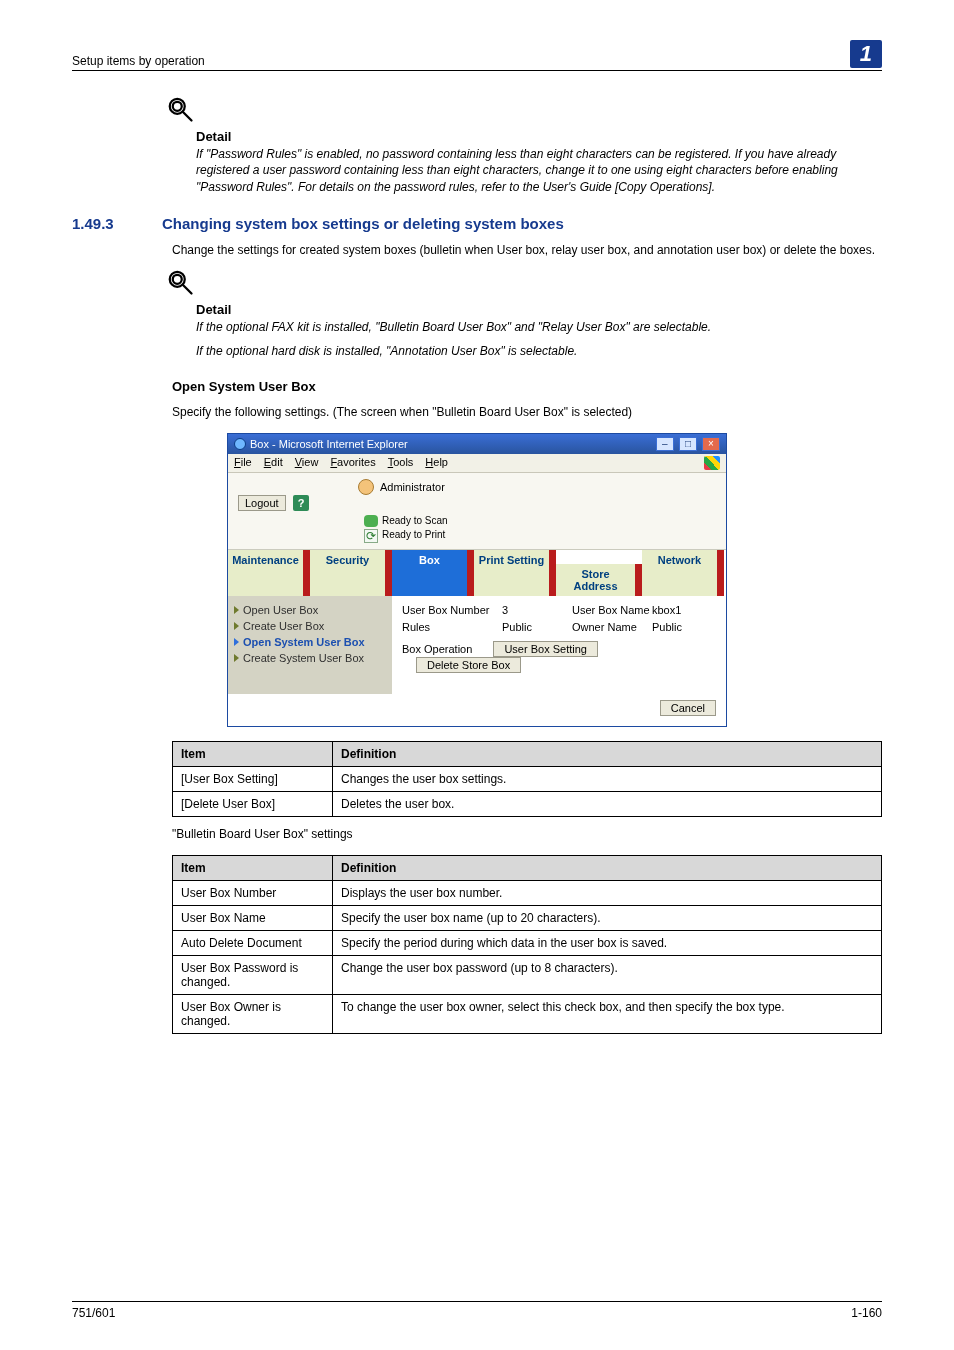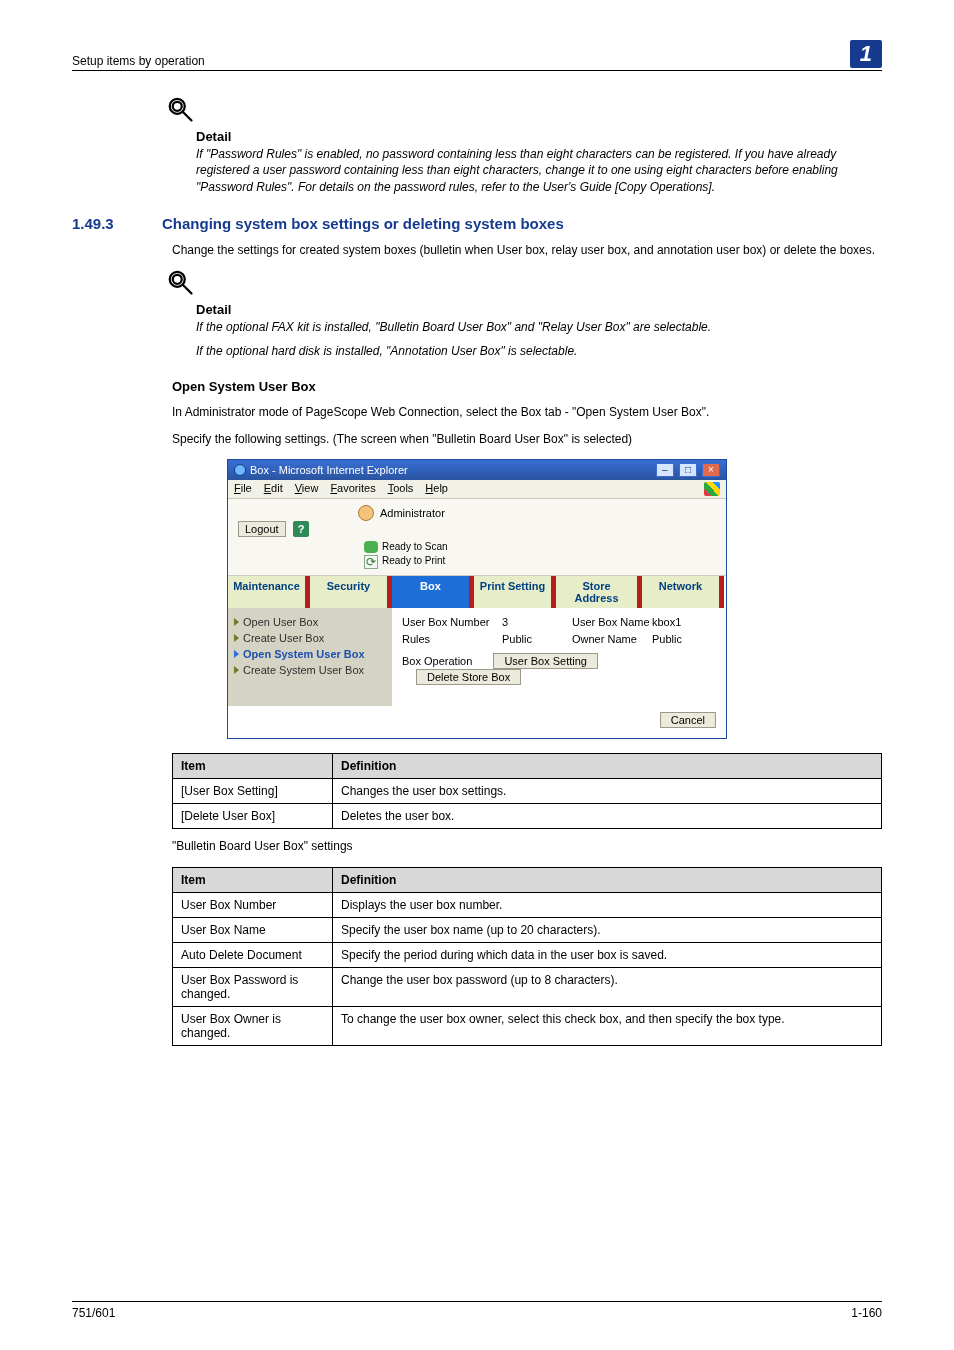--- a/index.html
+++ b/index.html
@@ -179,23 +179,23 @@
     background:#fff;
   }
   .scr-tab {
     flex: 0 0 auto;
     padding: 4px 4px;
     width: 82px;
     text-align: center;
     font-weight: bold;
     color:#004080;
     background:#e7edc9;
-    border-right:5px solid #b91c1c;
-  }
-  .scr-tab.wide { width:86px;}
+    border-right:7px solid #b91c1c;
+  }
+  .scr-tab.wide { width:86px;margin-top:14px;}
   .scr-tab.active { background:#1e6ed8; color:#fff; }
   .scr-body {
     display:flex;
     background:#f9f9f2;
     min-height:98px;
   }
   .scr-side {
     width: 164px;
     background: #d4d3c4;
     font-size:11px;
@@ -268,21 +268,20 @@
       <circle cx="15" cy="15" r="10"></circle>
       <circle cx="15" cy="15" r="6"></circle>
       <line x1="23" y1="23" x2="34" y2="34" stroke-linecap="round"></line>
     </svg>
     <div class="note-title">Detail</div>
     <div class="note-body">If the optional FAX kit is installed, "Bulletin Board User Box" and "Relay User Box" are selectable.</div>
     <div class="note-body">If the optional hard disk is installed, "Annotation User Box" is selectable.</div>
   </div>
 
   <div class="sub-heading">Open System User Box</div>
-  <div class="body-text">In Administrator mode of PageScope Web Connection, select the Box tab - "Open System User Box".</div>
   <div class="body-text">Specify the following settings. (The screen when "Bulletin Board User Box" is selected)</div>
 
   <div class="screenshot">
     <div class="scr-title">
       <span class="scr-title-left">
         <span class="scr-ie-icon"></span>
         <span>Box - Microsoft Internet Explorer</span>
       </span>
       <span class="scr-win-btns">
         <span>–</span>

